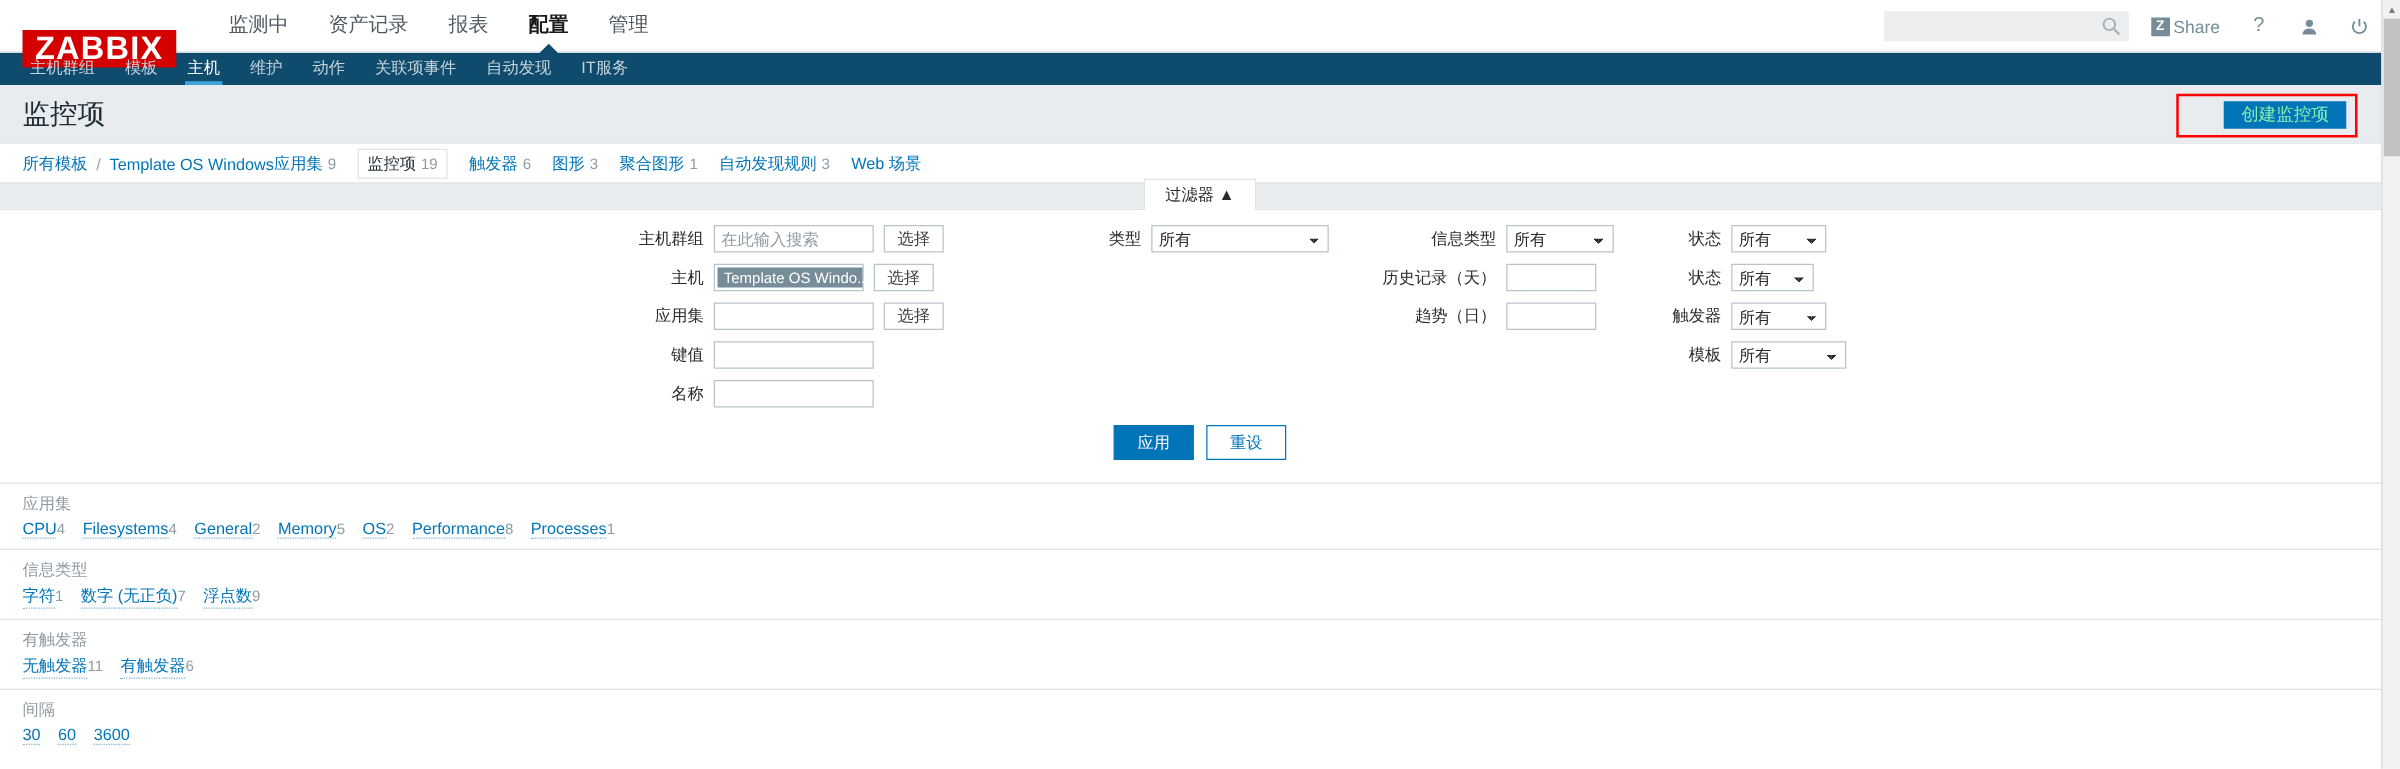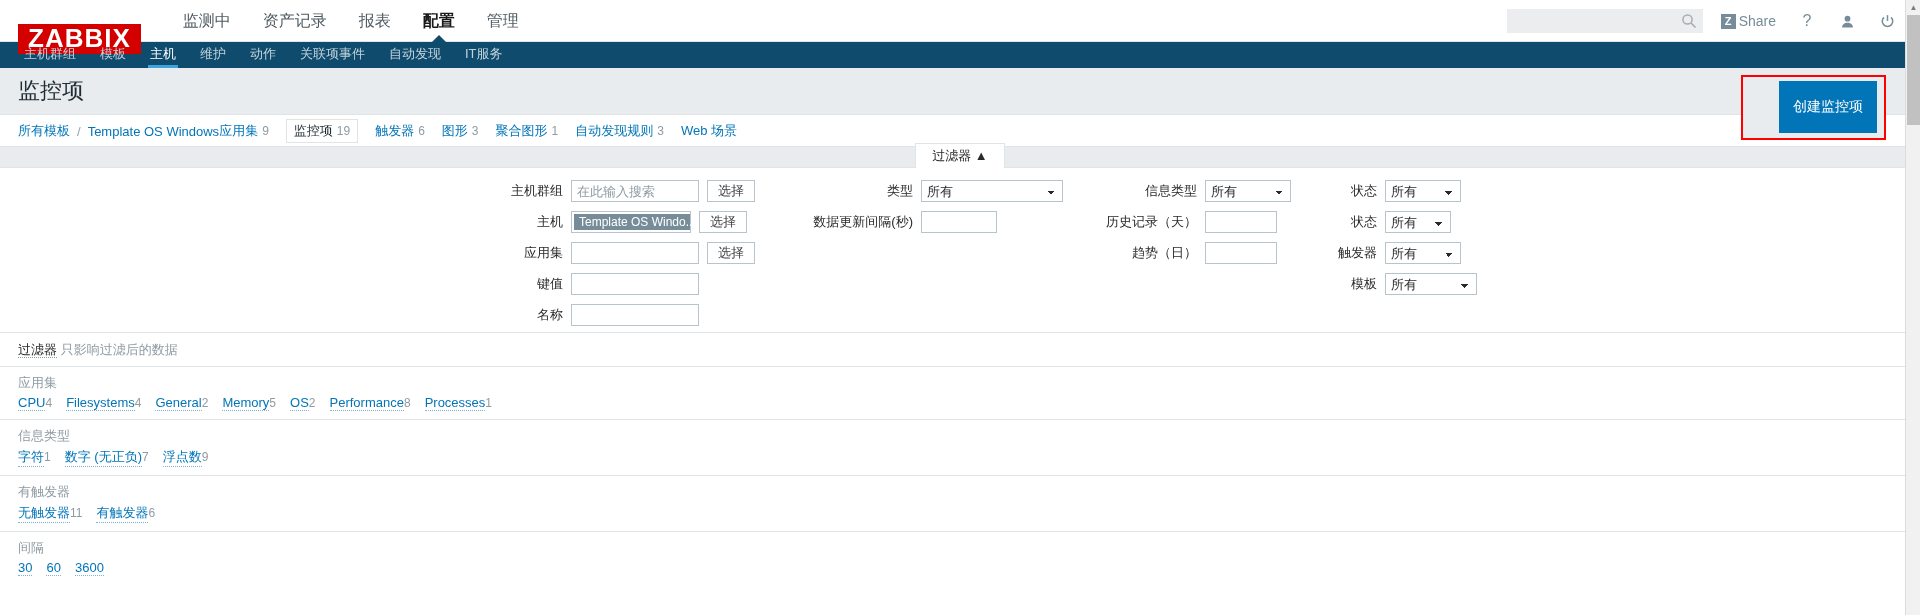--- a/index.html
+++ b/index.html
@@ -97,22 +97,22 @@
   }
   .page-title {
     font-size: 22px; color: #1f2c33; font-weight: normal;
   }
   .create-area {
     position: absolute; right: 34px; top: 7px;
     border: 2px solid #ff0000; padding: 4px 7px 5px 7px;
     background: #e8ecef;
   }
   .btn-create {
-    background: #0275b8; color: #ffffff; border: none;
-    font-size: 14px; padding: 17px 14px; cursor: pointer;
+    background: #0275b8; color: #86efac; border: none;
+    font-size: 14px; padding: 2px 14px; cursor: pointer;
     font-family: "Liberation Sans", sans-serif;
     margin-left: 29px;
   }
 
   
   .breadcrumb {
     background: #fff; border-top: 1px solid #dfe4e7;
     padding: 7px 18px 6px 18px;
     display: flex; align-items: center; gap: 0;
     font-size: 13px;
@@ -376,24 +376,20 @@
       </div>
     </div>
 
     <div class="fcol" style="margin-right:30px;">
       <div class="frow">
         <div class="flabel" style="width:128px;">类型</div>
         <select class="fsel" style="width:142px;">
           <option>所有</option>
         </select>
       </div>
-      <div class="frow">
-        <div class="flabel" style="width:128px;">数据更新间隔(秒)</div>
-        <input class="fin" style="width: 76px;">
-      </div>
     </div>
 
     <div class="fcol" style="margin-right:30px;">
       <div class="frow">
         <div class="flabel" style="width:104px;">信息类型</div>
         <select class="fsel" style="width:86px;">
           <option>所有</option>
         </select>
       </div>
       <div class="frow">
@@ -428,27 +424,27 @@
       <div class="frow">
         <div class="flabel" style="width:56px;">模板</div>
         <select class="fsel" style="width:92px;">
           <option>所有</option>
         </select>
       </div>
     </div>
 
   </div>
 
+  <div class="filter-actions">
+    <button class="btn-apply">应用</button>
+    <button class="btn-reset">重设</button>
+  </div>
 </div>
 
 <div class="summary">
-  <div class="sum-head">
-    <b>过滤器</b>
-    <span>只影响过滤后的数据</span>
-  </div>
 
   <div class="sum-block">
     <div class="sum-title">应用集</div>
     <div class="sum-items">
       <span class="sum-item">
         <span class="name">CPU</span>
         <span class="num">4</span>
       </span>
       <span class="sum-item">
         <span class="name">Filesystems</span>

